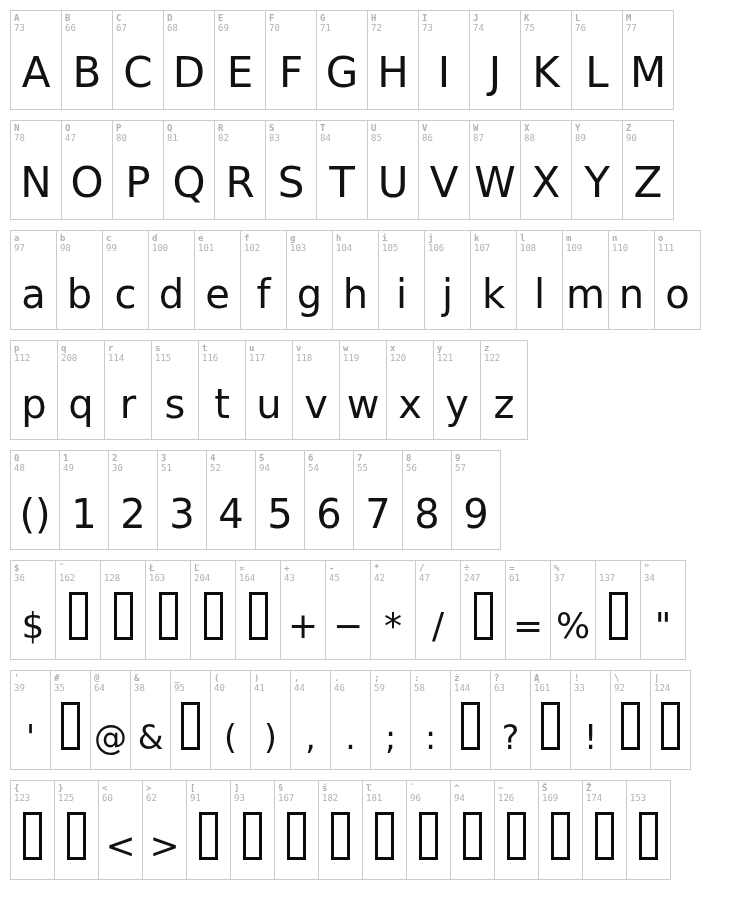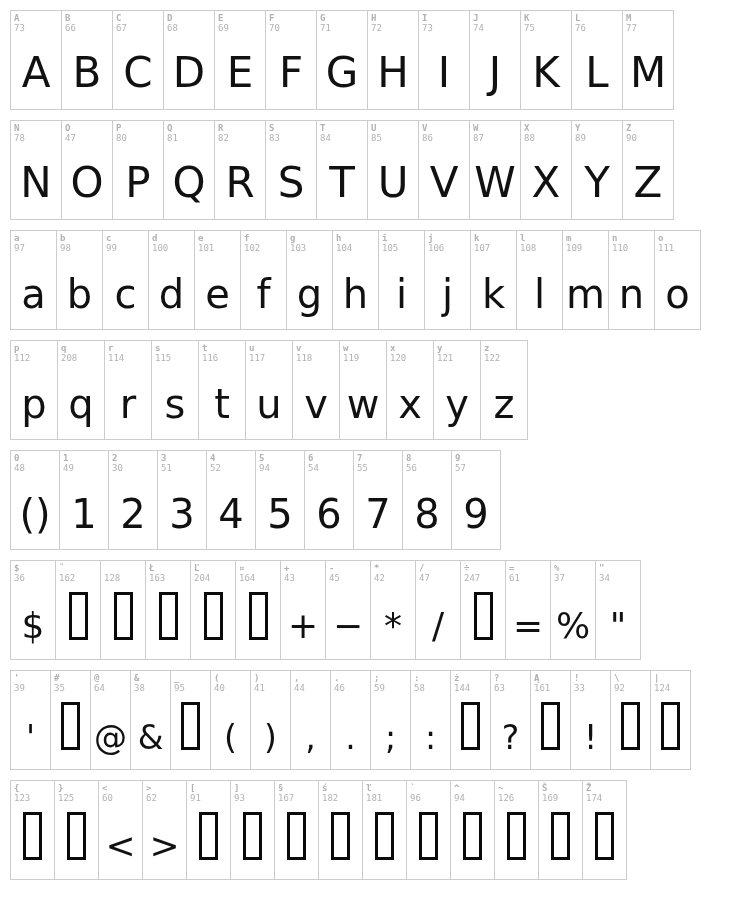--- a/index.html
+++ b/index.html
@@ -682,20 +682,29 @@
   </div>
 
   <div class="cell" style="width: 46px;">
     <div class="label">
       <span class="ch">%</span>
       <span class="code">37</span>
     </div>
     <div class="glyph" style="font-size: 36px;">%</div>
   </div>
 
+  <div class="cell" style="width: 46px;">
+    <div class="label">
+      <span class="ch"></span>
+      <span class="code">137</span>
+    </div>
+    <div class="glyph" style="font-size: 36px;">
+          <span class="missing-box"></span>
+        </div>
+  </div>
 
   <div class="cell" style="width: 46px;">
     <div class="label">
       <span class="ch">"</span>
       <span class="code">34</span>
     </div>
     <div class="glyph" style="font-size: 36px;">"</div>
   </div>
 </div>
     <div class="row">
@@ -977,14 +986,23 @@
   <div class="cell" style="width: 45px;">
     <div class="label">
       <span class="ch">Ž</span>
       <span class="code">174</span>
     </div>
     <div class="glyph" style="font-size: 36px;">
           <span class="missing-box"></span>
         </div>
   </div>
 
+  <div class="cell" style="width: 45px;">
+    <div class="label">
+      <span class="ch"></span>
+      <span class="code">153</span>
+    </div>
+    <div class="glyph" style="font-size: 36px;">
+          <span class="missing-box"></span>
+        </div>
+  </div>
 </div>
   </div>
 
 </body></html>

